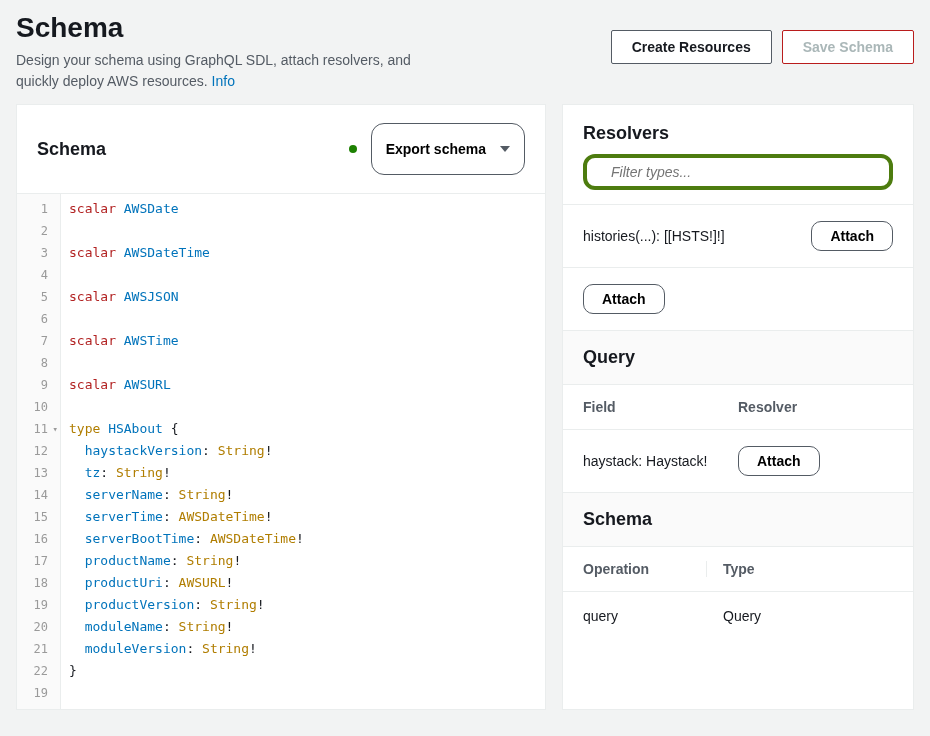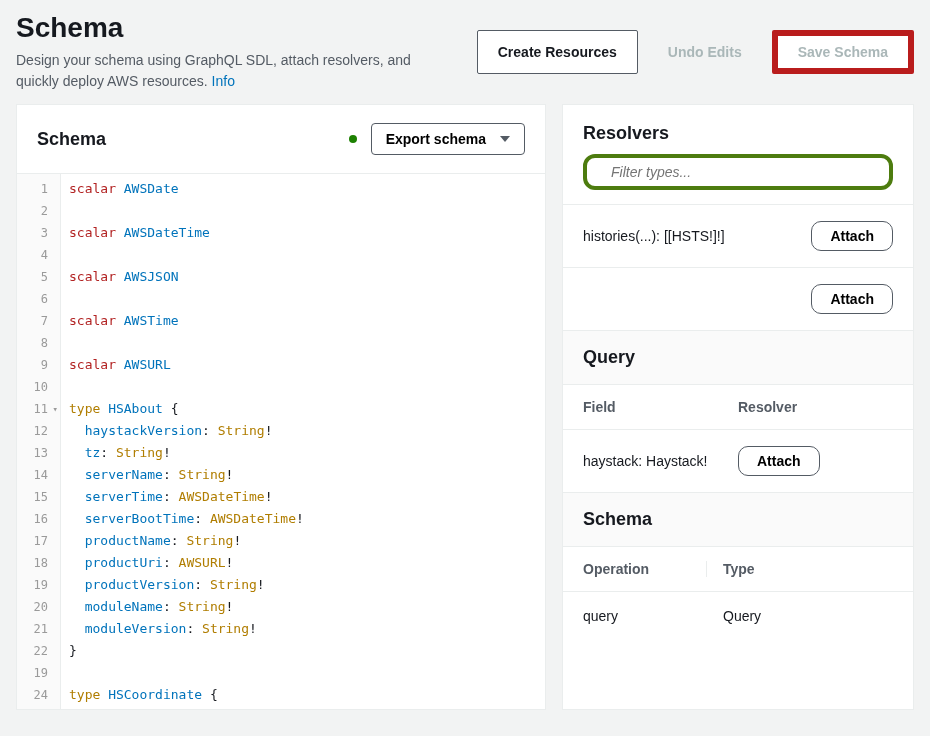--- a/index.html
+++ b/index.html
@@ -49,21 +49,21 @@
     white-space: nowrap;
     text-align: right;
   }
   .btn.disabled {
     border: none;
     background: transparent;
     color: #aab7b8;
     cursor: default;
   }
   .btn.ghost-disabled {
-    border: 6px solid #b91c1c;
+    border: 1px solid #b91c1c;
     color: #aab7b8;
     background: #fff;
     cursor: default;
   }
   .content {
     display: flex;
     gap: 16px;
     padding: 4px 16px 16px 16px;
     height: calc(736px - 110px);
   }
@@ -89,22 +89,22 @@
   }
   .status-dot {
     width: 8px; height: 8px; border-radius: 50%; background: #1d8102;
     margin-left: auto; margin-right: 14px;
   }
   .export-btn {
     border: 1px solid #545b64;
     background: #fff;
     font-weight: 700;
     font-size: 14px;
-    padding: 7px 14px;
-    border-radius: 4px;
+    padding: 17px 14px;
+    border-radius: 13px;
     cursor: pointer;
     display: inline-flex;
     align-items: center;
     gap: 14px;
   }
   .caret-down {
     width: 0; height: 0;
     border-left: 5px solid transparent;
     border-right: 5px solid transparent;
     border-top: 6px solid #545b64;
@@ -158,21 +158,21 @@
     border-radius: 12px;
     font-size: 14px;
     font-style: italic;
     color: #687078;
   }
   .resolver-row {
     border-top: 1px solid #eaeded;
     padding: 16px 20px;
     display: flex;
     align-items: center;
-    justify-content: flex-end;
+    justify-content: flex-start;
     gap: 18px;
   }
   .resolver-sig { font-size: 14px; color: #16191f; flex: 1; overflow: hidden; text-overflow: ellipsis; white-space: nowrap;}
   .attach-btn {
     border: 1px solid #545b64;
     background: #fff;
     font-weight: 700;
     padding: 6px 18px;
     border-radius: 10px;
     cursor: pointer;
@@ -226,21 +226,20 @@
 
 <div class="page-header">
   <div class="page-header-left">
     <h1 class="page-title">Schema</h1>
     <p class="page-subtitle">
       <span>Design your schema using GraphQL SDL, attach resolvers, and quickly deploy AWS resources. </span><a href="#">Info</a>
     </p>
   </div>
   <div class="header-buttons">
     <button class="btn">Create Resources</button>
-    <button class="btn disabled">Undo Edits</button>
     <button class="btn ghost-disabled">Save Schema</button>
   </div>
 </div>
 
 <div class="content">
 
   <div class="panel left-panel">
     <div class="panel-header">
       <span class="panel-title">Schema</span>
       <span class="status-dot"></span>

